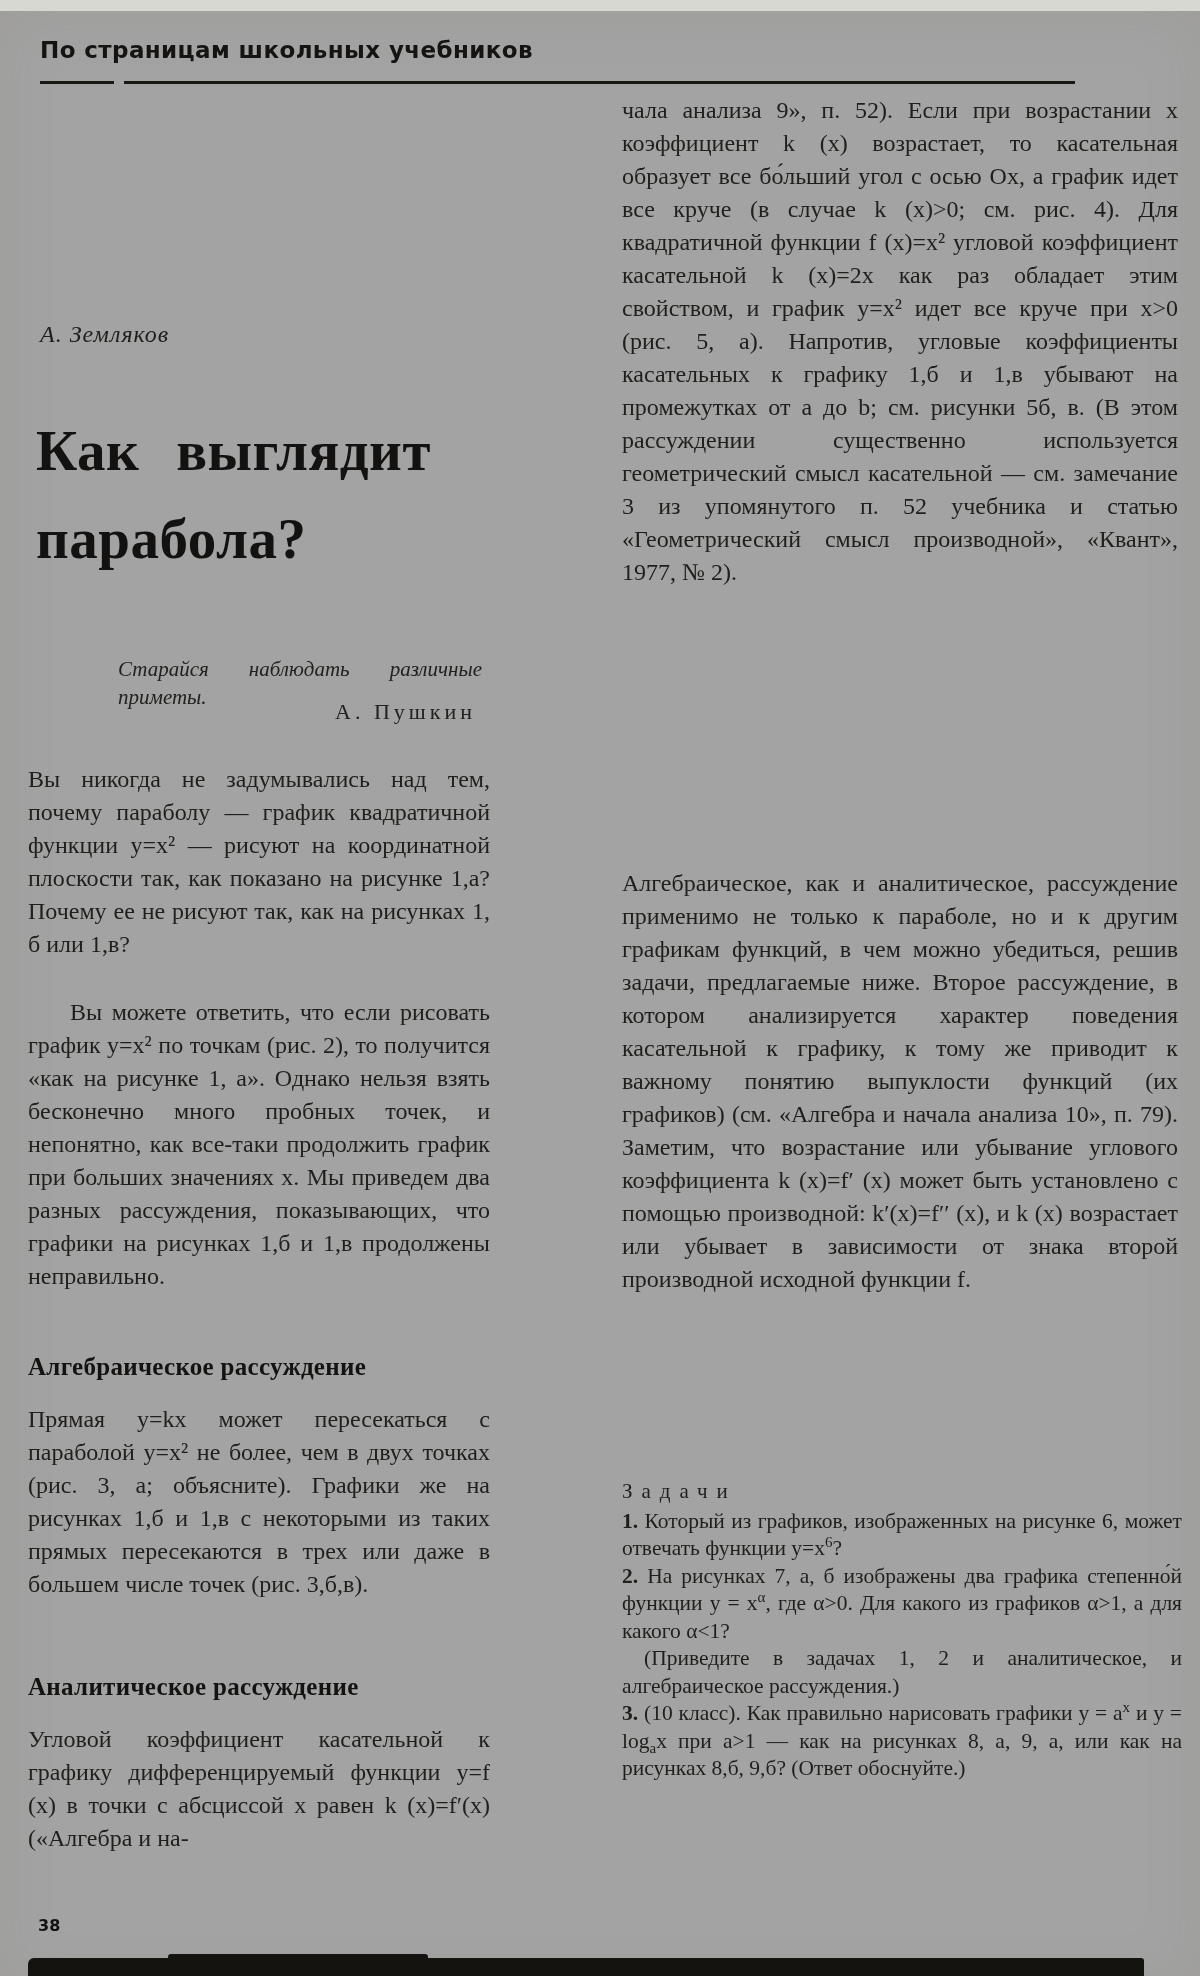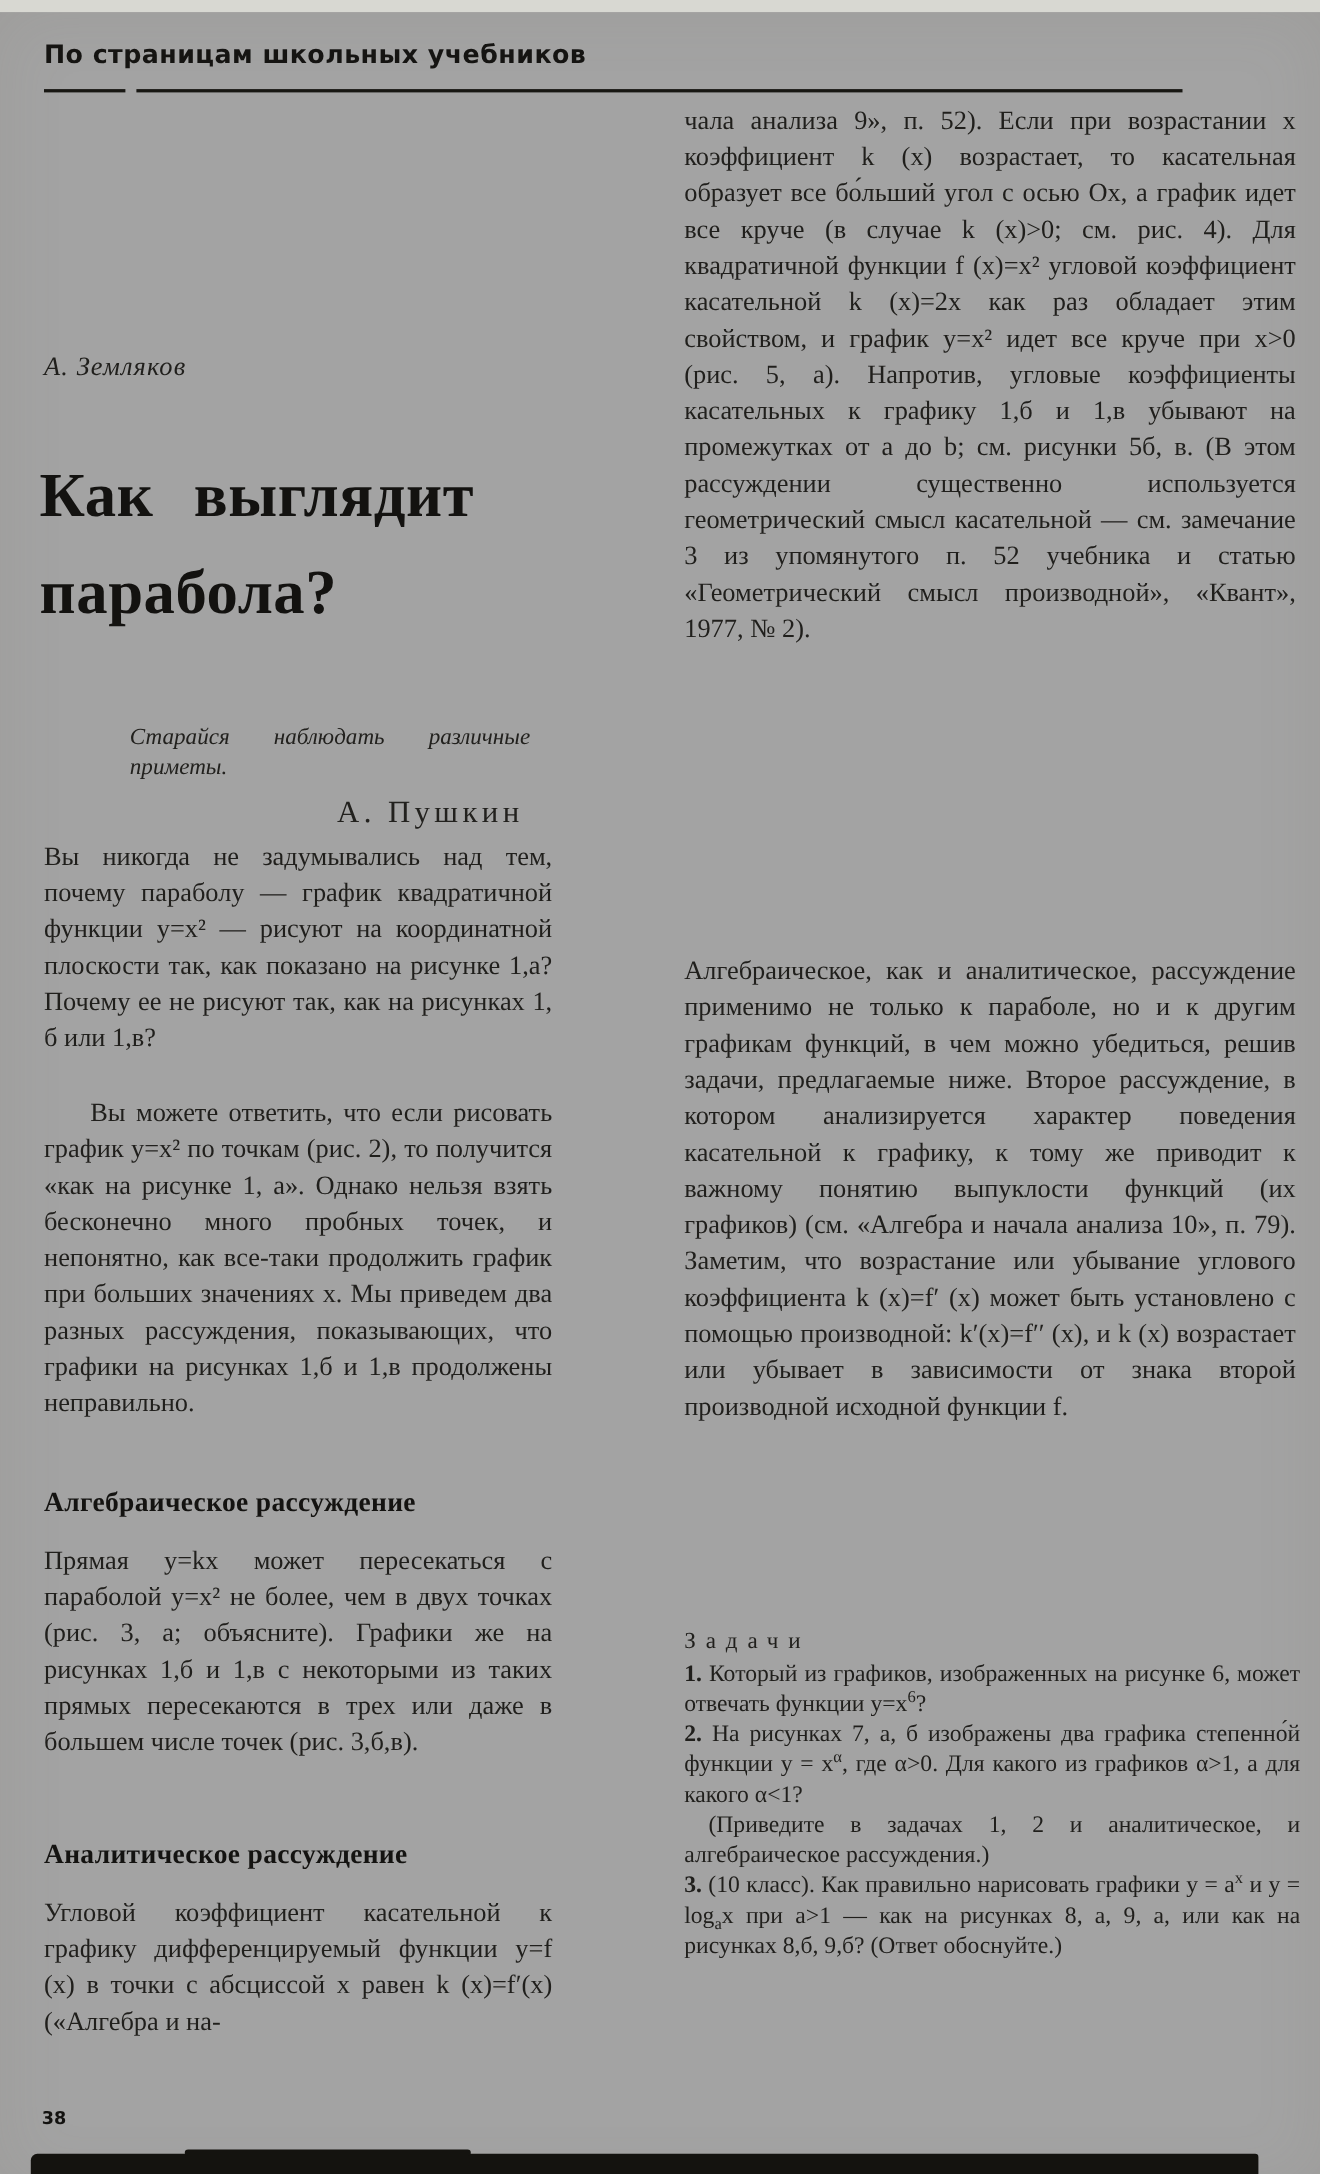--- a/index.html
+++ b/index.html
@@ -30,24 +30,24 @@
     position:absolute;left:36px;top:396px;width:520px;margin:0;
     font-size:57px;line-height:88px;font-weight:bold;color:#131210;
     word-spacing:22px;letter-spacing:.5px;
   }
   .epigraph{
     position:absolute;left:118px;top:644px;width:364px;
     font-style:italic;font-size:21px;line-height:28px;color:#22211e;
     text-align:justify;
   }
   .epigraph-author{
-    position:absolute;left:118px;top:712px;width:358px;
-    font-size:28px;letter-spacing:4px;text-align:right;color:#22211e;
+    position:absolute;left:118px;top:688px;width:358px;
+    font-size:22px;letter-spacing:4px;text-align:right;color:#22211e;
   }
-  .col-left{left:40px;width:462px;}
+  .col-left{left:28px;width:462px;}
   .col-right{left:622px;width:556px;}
   .body-par{
     position:absolute;margin:0;
     font-size:24px;line-height:33px;text-align:justify;color:#201f1c;
   }
   .indent{text-indent:42px;}
   .sec-head{
     position:absolute;margin:0;
     font-size:25px;font-weight:bold;color:#141311;letter-spacing:.3px;
   }

